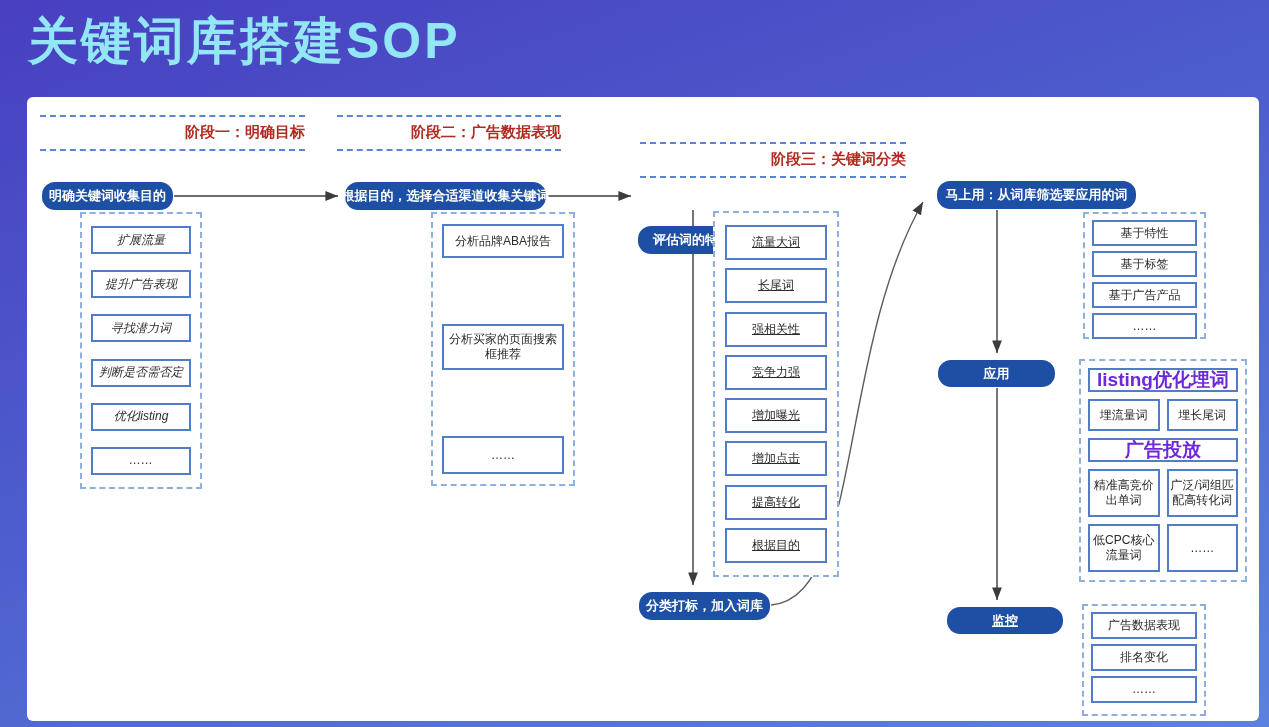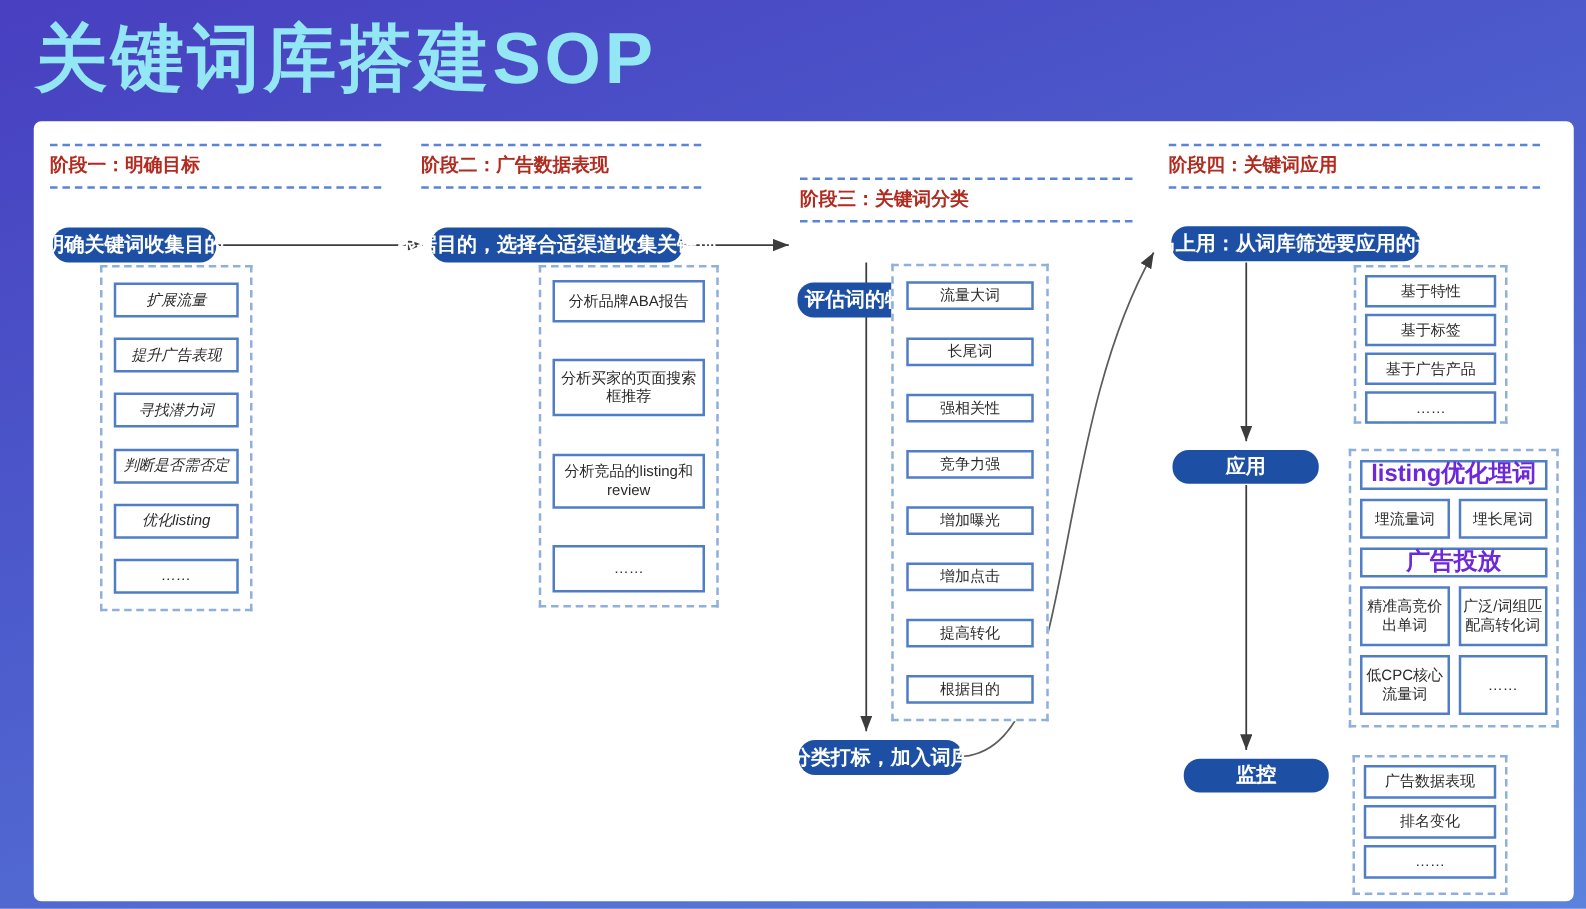--- a/index.html
+++ b/index.html
@@ -3,36 +3,36 @@
 <meta charset="utf-8">
 <style>
   * { margin:0; padding:0; box-sizing:border-box; }
   body { font-family:"Liberation Sans", sans-serif; }
   .canvas {
     position:relative; width:1269px; height:727px; overflow:hidden;
     background:linear-gradient(160deg,#483fc0 0%,#4c5acb 40%,#5b82dc 100%);
   }
   .title {
     position:absolute; left:28px; top:8px;
-    font-size:58px; font-weight:bold; letter-spacing:3px;
+    font-size:50px; font-weight:bold; letter-spacing:3px;
     color:#93e6f4; white-space:nowrap;
   }
   .panel {
     position:absolute; left:27px; top:97px; width:1232px; height:624px;
     background:#ffffff; border-radius:6px;
   }
   .phase-header {
-    position:absolute; text-align:left;
+    position:absolute; text-align:right;
     border-top:2px dashed #5b84d6; border-bottom:2px dashed #5b84d6;
     padding:6px 0 7px 0;
     font-size:15px; font-weight:bold; color:#b02b20;
   }
   .pill {
     position:absolute; background:#1d50a5; border-radius:13px;
-    color:#ffffff; font-size:16px; font-weight:bold;
+    color:#ffffff; font-size:13px; font-weight:bold;
     display:flex; align-items:center; justify-content:center;
     text-align:center; white-space:nowrap;
   }
   .dashed-box {
     position:absolute; border:2px dashed #8fb0dd; background:#ffffff;
     display:flex; flex-direction:column;
   }
   .box {
     background:#ffffff; border:2px solid #4f7ec7;
     display:flex; align-items:center; justify-content:center;
@@ -43,38 +43,37 @@
   .row { display:flex; gap:7px; }
   .row .box { flex:1 1 0; }
   .underlined { text-decoration:underline; }
   .arrows { position:absolute; left:0; top:0; width:1269px; height:727px; pointer-events:none; }
 
   
   .c1 { left:80px; top:212px; width:122px; height:277px; padding:12px 9px; justify-content:space-between;font-style:italic; }
   .c1 .box { height:28px; }
   .c2 { left:431px; top:212px; width:144px; height:274px; padding:10px 9px; justify-content:space-between; }
   .c3 { left:713px; top:211px; width:126px; height:366px; padding:12px 10px; justify-content:space-between; }
-  .c3 .box { height:23px; }
+  .c3 .box { height:35px;text-decoration:underline; }
   .c4 { left:1083px; top:212px; width:123px; height:127px; padding:6px 7px; gap:5px; }
   .c4 .box { height:26px; }
   .c5 { left:1079px; top:359px; width:168px; height:223px; padding:7px; gap:7px; }
   .c6 { left:1082px; top:604px; width:124px; height:112px; padding:6px 7px; gap:5px; }
   .c6 .box { height:27px; }
 </style>
 </head>
 <body>
 
 <div class="canvas">
   <div class="title">关键词库搭建SOP</div>
   <div class="panel"></div>
 
   <div class="phase-header" style="left:40px; top:115px; width:265px;">阶段一：明确目标</div>
   <div class="phase-header" style="left:337px; top:115px; width:224px;">阶段二：广告数据表现</div>
   <div class="phase-header" style="left:640px; top:115px; width:266px;margin-top:27px;">阶段三：关键词分类</div>
-  <div class="phase-header" style="left:935px; top:115px; width:297px;">阶段四：关键词应用</div>
 
   <svg class="arrows" viewBox="0 0 1269 727">
     <defs>
       <marker id="ah" markerWidth="10" markerHeight="8" refX="9" refY="3.5" orient="auto">
         <path d="M0,0 L9,3.5 L0,7 z" fill="#3c3c3c"></path>
       </marker>
     </defs>
     <path d="M 174 196 H 338" stroke="#3c3c3c" stroke-width="1.4" fill="none" marker-end="url(#ah)"></path>
     <path d="M 547 196 H 631" stroke="#3c3c3c" stroke-width="1.4" fill="none" marker-end="url(#ah)"></path>
     <path d="M 693 210 V 585" stroke="#3c3c3c" stroke-width="1.4" fill="none" marker-end="url(#ah)"></path>
@@ -98,21 +97,20 @@
     <div class="box">提升广告表现</div>
     <div class="box">寻找潜力词</div>
     <div class="box">判断是否需否定</div>
     <div class="box">优化listing</div>
     <div class="box">……</div>
   </div>
 
   <div class="dashed-box c2">
     <div class="box" style="min-height:34px;">分析品牌ABA报告</div>
     <div class="box" style="min-height:46px;">分析买家的页面搜索框推荐</div>
-    <div class="box" style="min-height:44px;">分析竞品的listing和review</div>
     <div class="box" style="min-height:38px;">……</div>
   </div>
 
   <div class="dashed-box c3">
     <div class="box">流量大词</div>
     <div class="box">长尾词</div>
     <div class="box">强相关性</div>
     <div class="box">竞争力强</div>
     <div class="box">增加曝光</div>
     <div class="box">增加点击</div>

